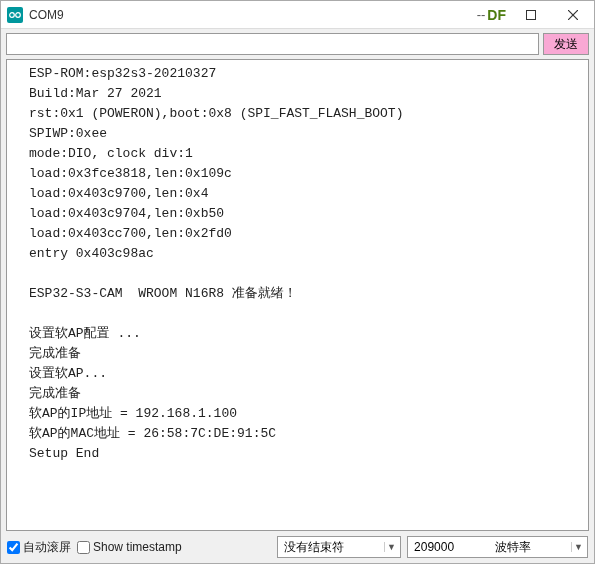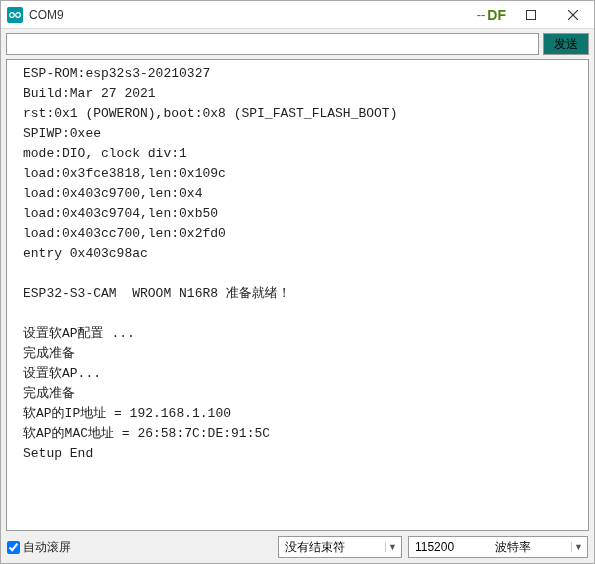--- a/index.html
+++ b/index.html
@@ -75,32 +75,32 @@
     height: 22px;
     border: 1px solid #999;
     padding: 0 4px;
     font-size: 12px;
     background: #fff;
   }
   .send-btn, .clear-btn {
     height: 22px;
     padding: 8px 10px;
     font-size: 12px;
-    background: #0f766e;
+    background: #f9a8d4;
     border: 1px solid #999;
     cursor: pointer;
     display: inline-flex;
     align-items: center;
   }
   .console {
     flex: 1;
     background: #fff;
     margin: 0 5px;
     border: 1px solid #999;
-    padding: 4px 16px;
+    padding: 4px 22px;
     font-family: "Consolas", "SimSun", "Courier New", monospace;
     font-size: 13px;
     line-height: 20px;
     color: #222;
     overflow-y: auto;
     white-space: pre-wrap;
   }
   .bottom-bar {
     height: 32px;
     display: flex;
@@ -198,25 +198,29 @@
 完成准备
 软AP的IP地址 = 192.168.1.100
 软AP的MAC地址 = 26:58:7C:DE:91:5C
 Setup End</div>
 
   <div class="bottom-bar">
     <label class="checkbox-wrap">
       <input type="checkbox" id="autoscroll-cb" checked="" style="">
       <span>自动滚屏</span>
     </label>
+    <label class="checkbox-wrap">
+      <input type="checkbox" id="timestamp-cb" style="">
+      <span>Show timestamp</span>
+    </label>
     <div class="spacer"></div>
     <div class="select-box">
       <span class="sel-text">没有结束符</span>
       <span class="chev">▼</span>
     </div>
     <div class="select-box baud-wrap">
-      <span class="sel-text">115200</span>
+      <span class="sel-text">209000</span>
       <span class="sel-text">波特率</span>
       <span class="chev">▼</span>
     </div>
   </div>
 
 </div>
 
 </body></html>

